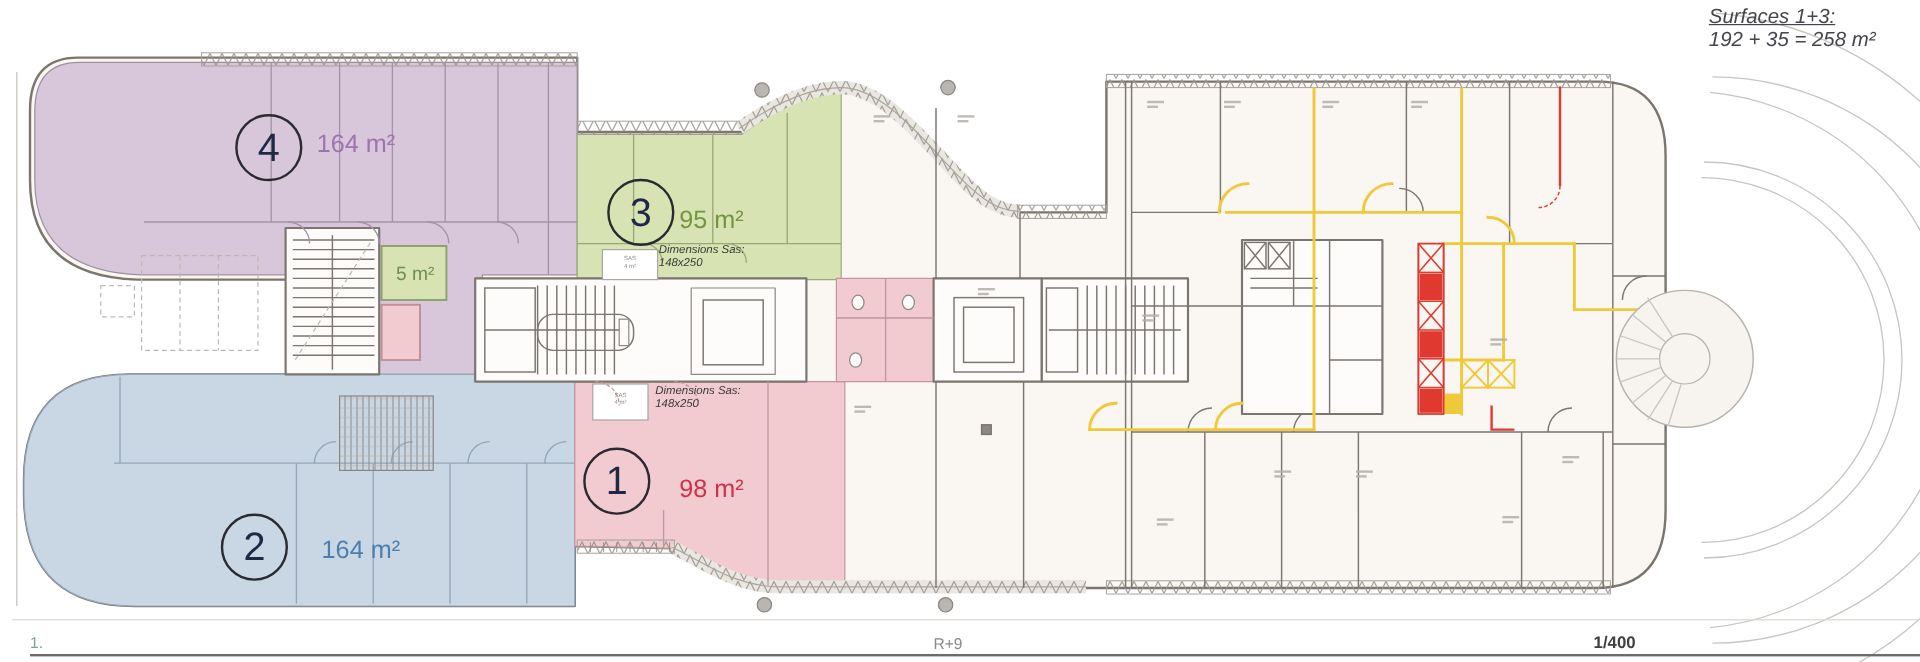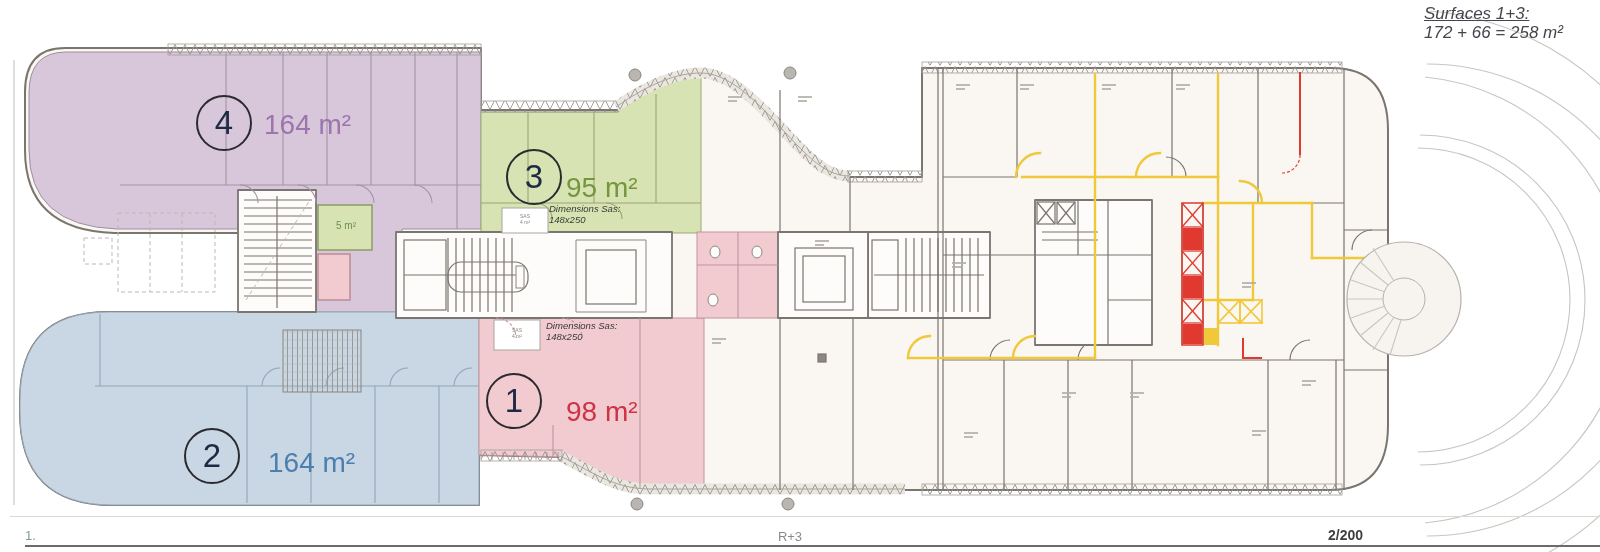--- a/index.html
+++ b/index.html
@@ -33,24 +33,24 @@
   .bars{fill:#b3afa9;opacity:.85}
   .fix{stroke:#8d8882;stroke-width:1;fill:#fdfcfa}
 
   
   .abs{position:absolute;}
   .title-block{color:var(--title-text);font-size:17px;font-style:italic;line-height:19px;}
   .title-block .u{text-decoration:underline;}
   .badge{position:absolute;width:52px;height:52px;border:2px solid #2a2a30;border-radius:50%;
          display:flex;align-items:center;justify-content:center;
          font-size:33px;color:var(--badge-text);}
-  .area-label{position:absolute;font-size:28px;white-space:nowrap;}
+  .area-label{position:absolute;font-size:21px;white-space:nowrap;}
   .a1{color:var(--zone1-text)} .a2{color:var(--zone2-text)}
   .a3{color:var(--zone3-text)} .a4{color:var(--zone4-text)}
-  .small-area{position:absolute;font-size:10px;color:#6e8f52;width:40px;text-align:center;}
+  .small-area{position:absolute;font-size:16px;color:#6e8f52;width:40px;text-align:center;}
   .sas-note{position:absolute;font-size:9.5px;font-weight:normal;font-style:italic;
             color:#3a3a35;line-height:11px;white-space:nowrap;}
   .sas-tiny{position:absolute;font-size:5px;color:#8a8680;line-height:6px;width:38px;text-align:center;}
   .footer-hairline{position:absolute;left:10px;right:0;top:516px;border-top:1px solid #dcd8d3;}
   .footer-rule{position:absolute;left:25px;right:0;top:545px;border-top:2px solid #6b6b6b;}
   .sheet-no{position:absolute;left:25px;top:528px;font-size:13px;color:#7f9e9b;}
   .level{position:absolute;left:760px;top:529px;width:60px;text-align:center;font-size:13px;color:#8a8a8a;}
   .scale{position:absolute;left:1328px;top:527px;width:70px;font-size:14px;font-weight:600;color:#3f3f3f;}
 </style>
 </head>
@@ -415,21 +415,21 @@
       <line x1="514" y1="452" x2="514" y2="460"></line>
         <line x1="525" y1="452" x2="525" y2="460"></line>
       <line x1="536" y1="452" x2="536" y2="460"></line>
         <line x1="547" y1="452" x2="547" y2="460"></line>
       <line x1="558" y1="452" x2="558" y2="460"></line>
     </g>
   </svg>
 
   <div class="abs title-block" style="left:1424px;top:4px;">
     <div class="u">Surfaces 1+3:</div>
-    <div>172 + 66 = 258 m²</div>
+    <div>192 + 35 = 258 m²</div>
   </div>
 
   <div class="badge" style="left:486px;top:373px;">
     <span>1</span>
   </div>
   <div class="badge" style="left:184px;top:428px;">
     <span>2</span>
   </div>
   <div class="badge" style="left:506px;top:149px;">
     <span>3</span>
@@ -457,16 +457,16 @@
     <div>SAS</div>
     <div>4 m²</div>
   </div>
   <div class="sas-tiny" style="left:498px;top:327px;">
     <div>SAS</div>
     <div>4 m²</div>
   </div>
 
   <div class="footer-hairline"></div>
   <div class="sheet-no">1.</div>
-  <div class="level">R+3</div>
-  <div class="scale">2/200</div>
+  <div class="level">R+9</div>
+  <div class="scale">1/400</div>
   <div class="footer-rule"></div>
 </div>
 
 </body></html>

